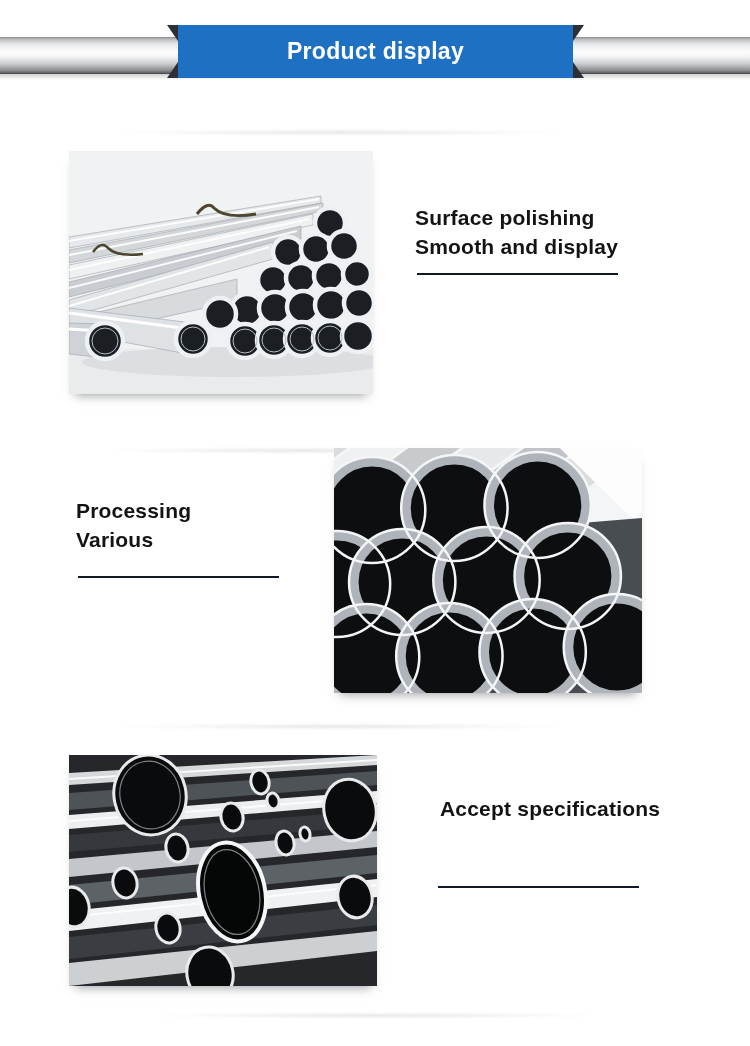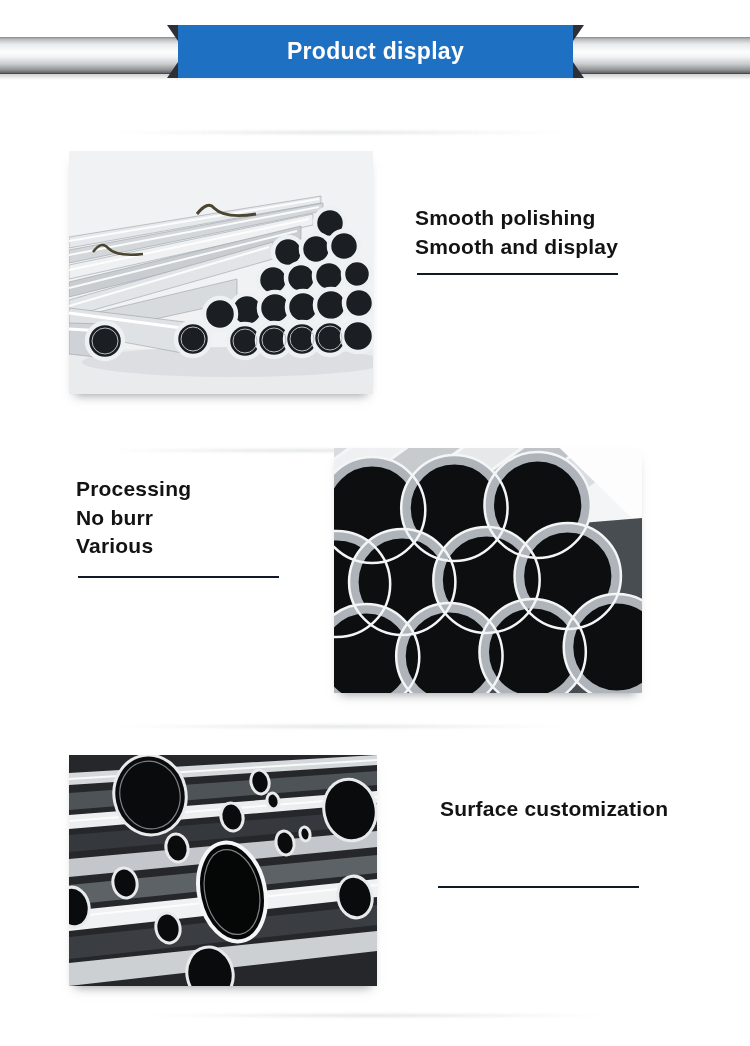--- a/index.html
+++ b/index.html
@@ -39,21 +39,21 @@
   .photo svg{display:block;width:100%;height:100%;}
   .photo1{left:69px;top:151px;width:304px;height:243px;}
   .photo2{left:334px;top:448px;width:308px;height:245px;}
   .photo3{left:69px;top:755px;width:308px;height:231px;}
   
   .heading{
     position:absolute;color:#131313;font-size:21px;line-height:28.5px;
     font-weight:700;letter-spacing:.2px;white-space:nowrap;
   }
   .h1{left:415px;top:204px;}
-  .h2{left:76px;top:475px;}
+  .h2{left:76px;top:497px;}
   .h3{left:440px;top:795px;}
   .underline{position:absolute;height:2px;background:#101a26;}
   .u1{left:417px;top:273px;width:201px;}
   .u2{left:78px;top:576px;width:201px;}
   .u3{left:438px;top:886px;width:201px;}
   
   .smudge{
     position:absolute;height:7px;filter:blur(1px);
     background:radial-gradient(50% 50% at 50% 50%, rgba(100,105,115,.20), rgba(100,105,115,0) 75%);
   }
@@ -134,30 +134,29 @@
         <circle cx="36" cy="190" r="13"></circle>
           <circle cx="124" cy="188" r="12"></circle>
           <circle cx="176" cy="190" r="12"></circle>
         <circle cx="205" cy="189" r="12"></circle>
           <circle cx="233" cy="188" r="12"></circle>
           <circle cx="261" cy="187" r="12"></circle>
       </g>
     </svg>
   </div>
   <div class="heading h1">
-    <div>Smooth polishing</div>
+    <div>Surface polishing</div>
     <div>Smooth and display</div>
   </div>
   <div class="underline u1"></div>
 
   <div class="smudge s2"></div>
 
   <div class="heading h2">
     <div>Processing</div>
-    <div>No burr</div>
     <div>Various</div>
   </div>
   <div class="underline u2"></div>
   <div class="photo photo2">
     <svg viewBox="0 0 307 245" preserveAspectRatio="none">
       <rect width="307" height="245" fill="#f4f5f6"></rect>
 
       <g transform="rotate(-36 150 60)">
         <rect x="-200" y="-95" width="720" height="26" fill="#d9dcdf"></rect>
         <rect x="-200" y="-66" width="720" height="30" fill="#eff0f1"></rect>
@@ -237,19 +236,19 @@
       <g fill="#050606" stroke="#f4f6f7" stroke-width="4">
         <ellipse cx="163" cy="137" rx="33" ry="50" transform="rotate(-12 163 137)"></ellipse>
       </g>
       <g fill="none" stroke="#7b8185" stroke-width="1.2">
         <ellipse cx="163" cy="137" rx="27" ry="43" transform="rotate(-12 163 137)"></ellipse>
         <ellipse cx="81" cy="40" rx="30" ry="34" transform="rotate(-12 81 40)"></ellipse>
       </g>
     </svg>
   </div>
   <div class="heading h3">
-    <div>Surface customization</div>
+    <div>Accept specifications</div>
   </div>
   <div class="underline u3"></div>
 
   <div class="smudge s4"></div>
 
 </div>
 
 </body></html>

